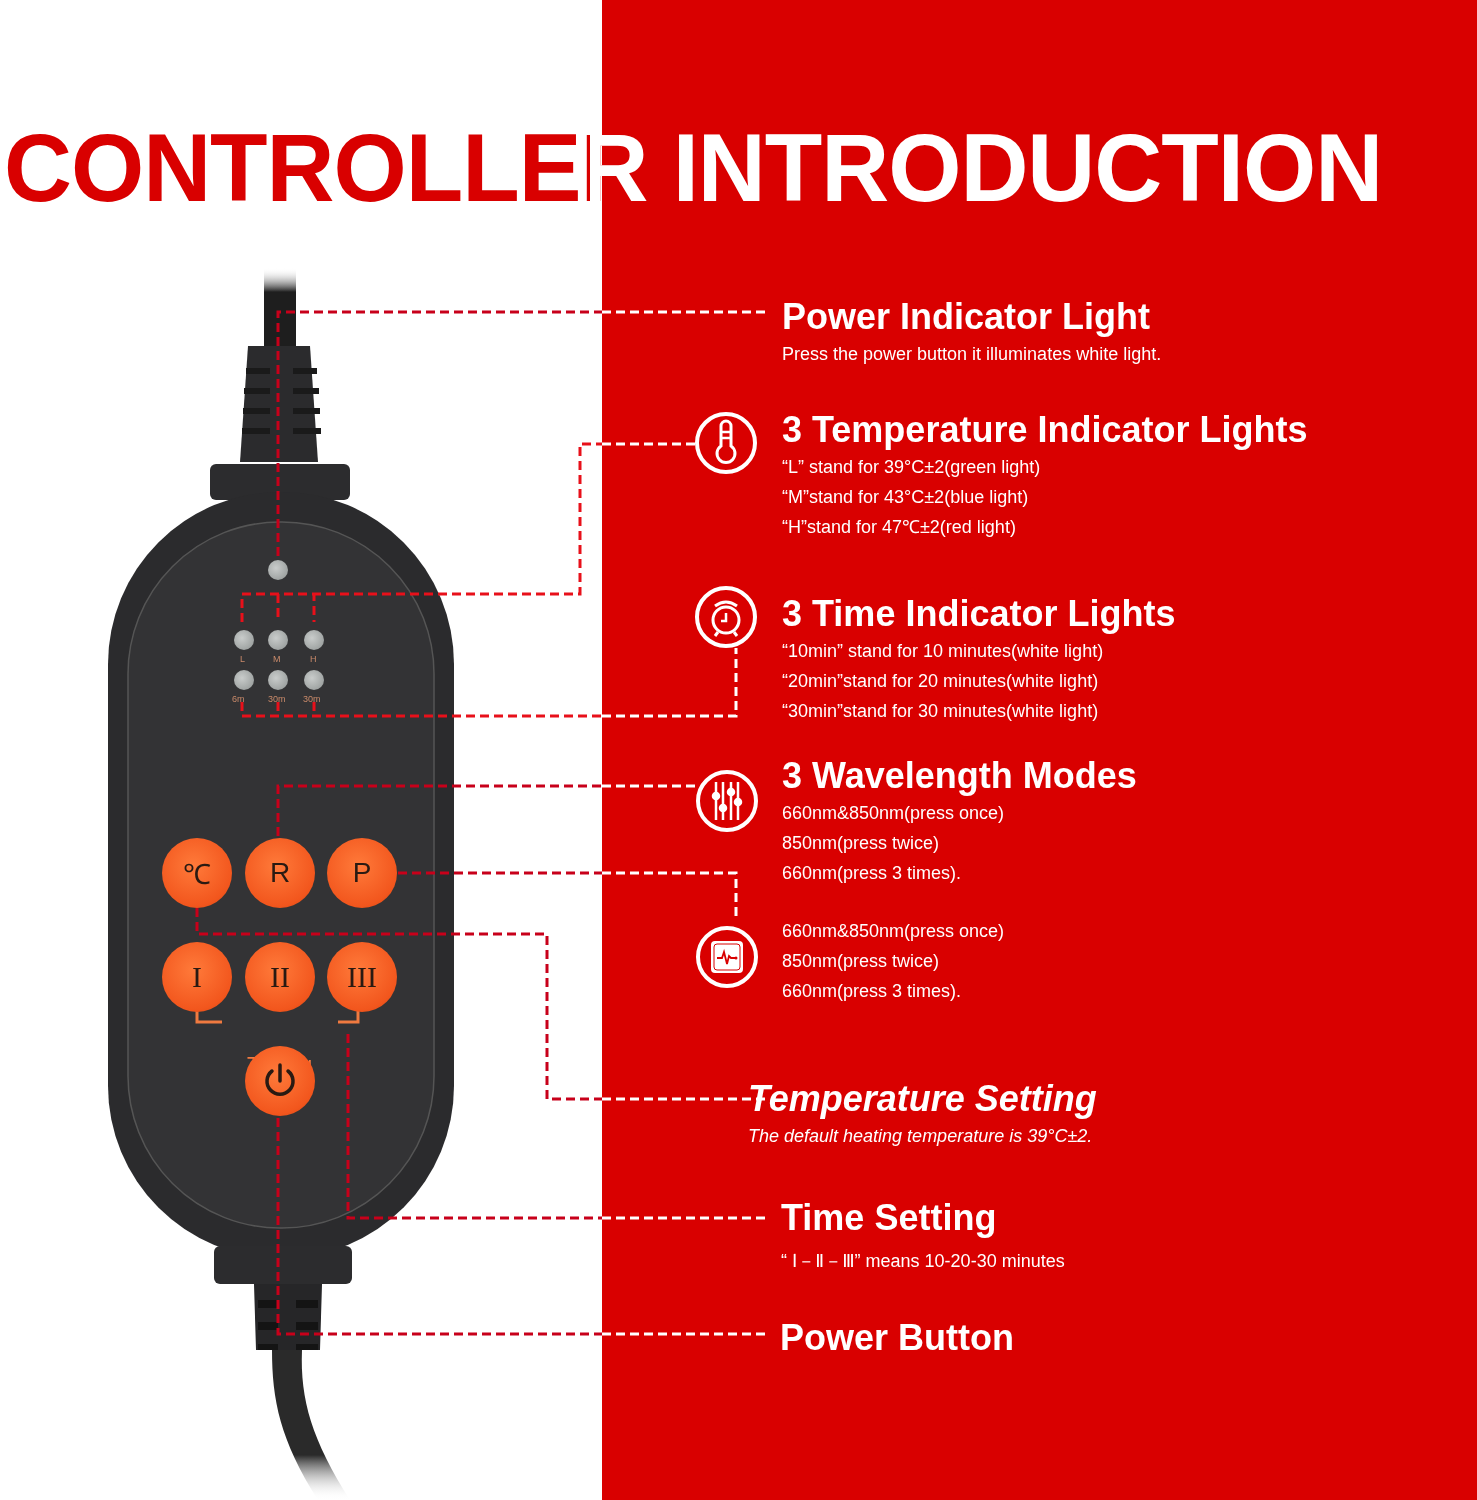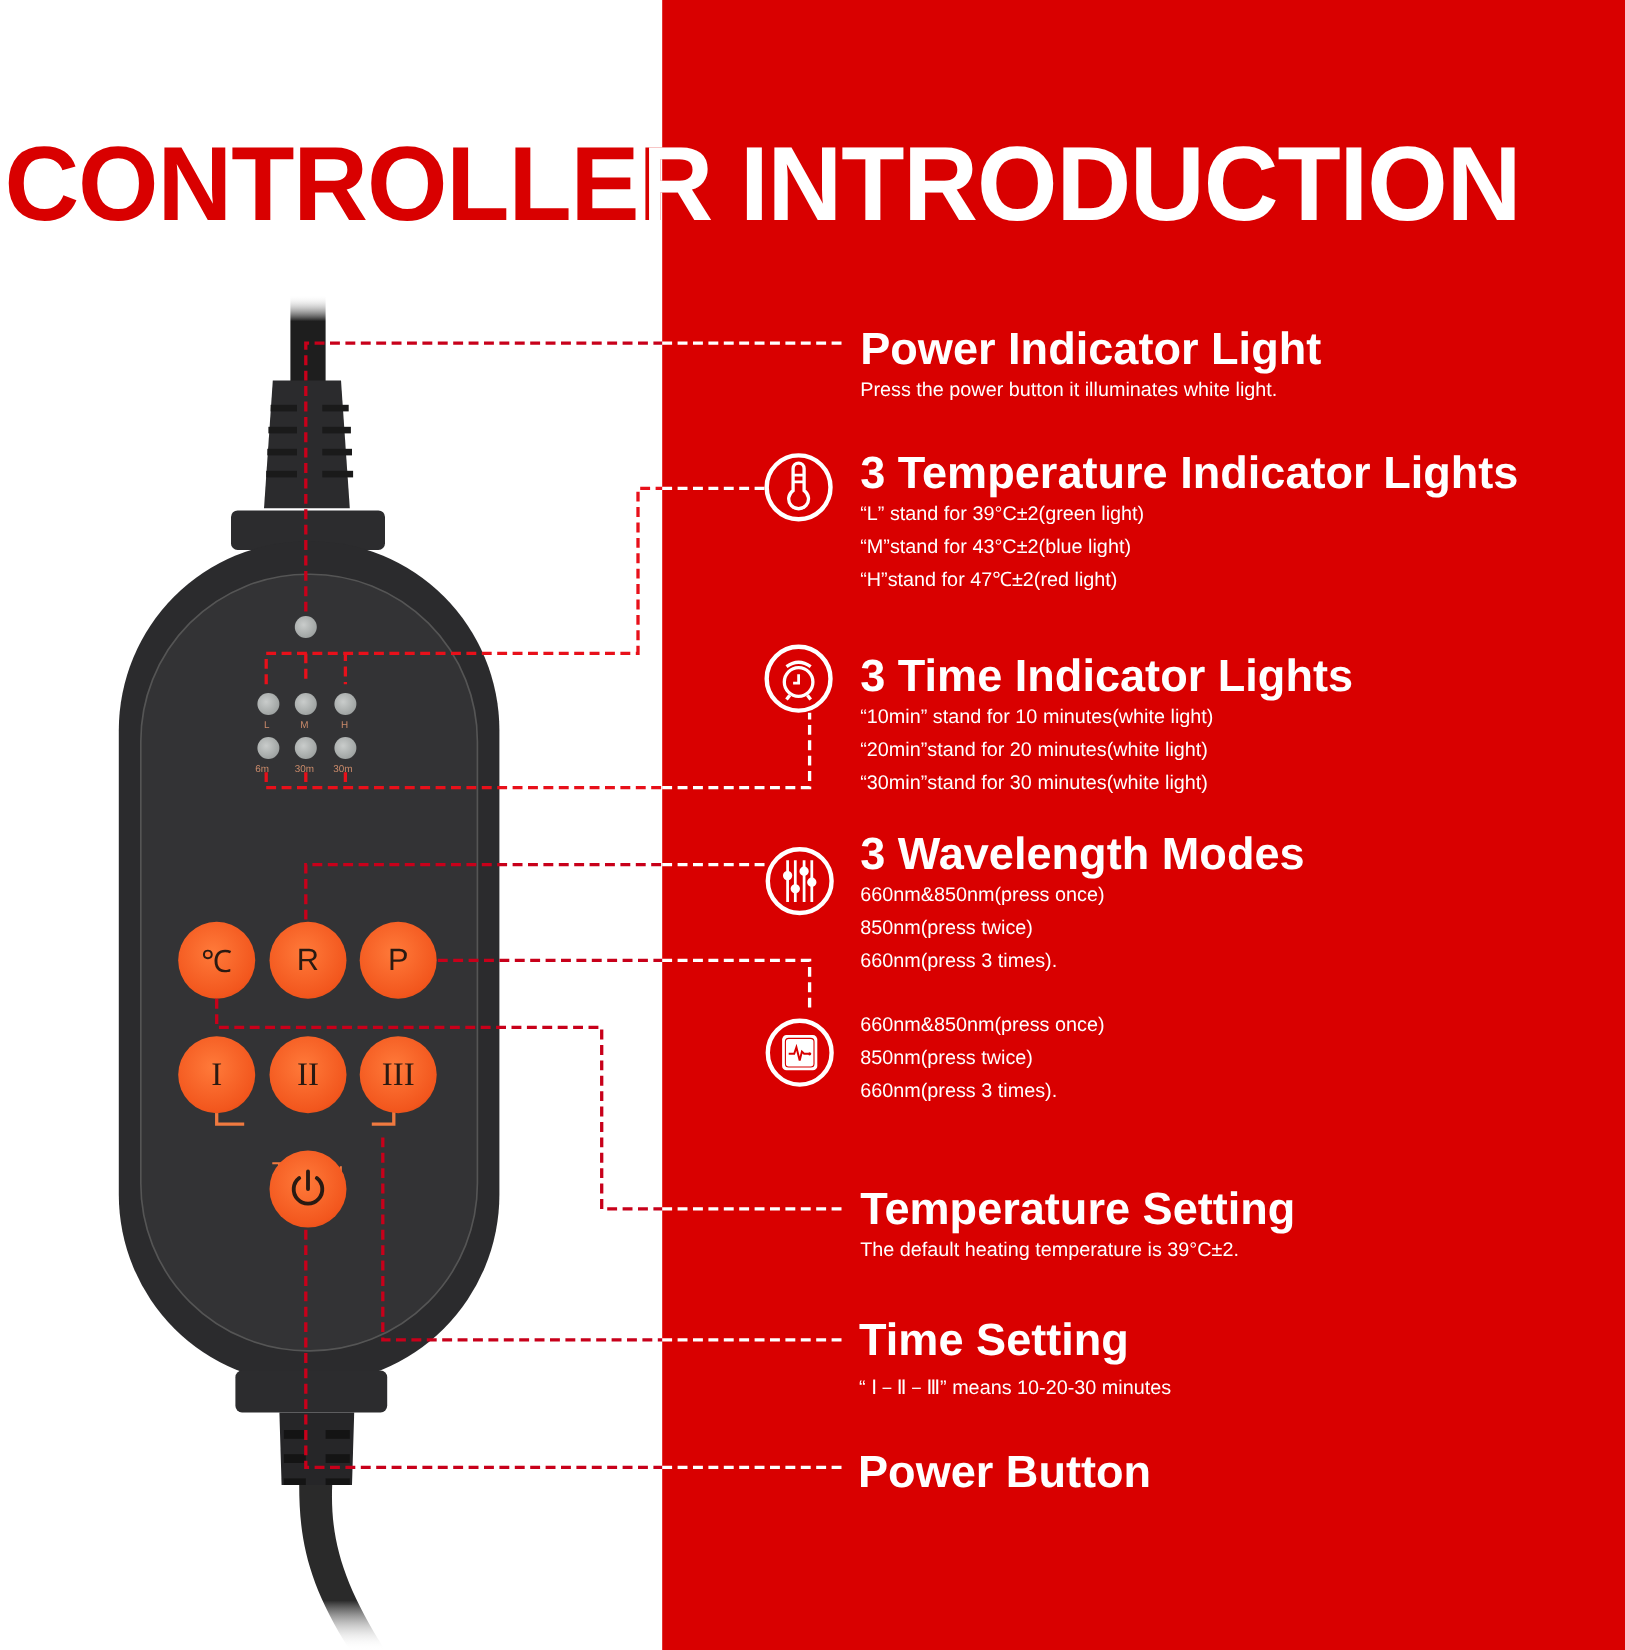--- a/index.html
+++ b/index.html
@@ -4,21 +4,21 @@
 <style>
   html,body{margin:0;padding:0;}
   body{width:1477px;height:1500px;position:relative;overflow:hidden;background:#ffffff;font-family:"Liberation Sans",sans-serif;}
   .red-panel{position:absolute;left:602px;top:0;width:875px;height:1500px;background:#d90000;}
   .title{position:absolute;left:0;top:118px;width:1273px;height:100px;}
   .title span{position:absolute;top:0;font-weight:bold;font-size:96px;letter-spacing:-1px;line-height:100px;white-space:nowrap;transform:scaleX(0.98);transform-origin:left;}
   .title .t-red{left:4px;color:#d90000;}
   .title .t-white{left:4px;color:#ffffff;clip-path:inset(0 0 0 598px);}
   svg.overlay{position:absolute;left:0;top:0;}
   .feature{position:absolute;color:#fff;}
-  .feature .ftitle{font-weight:bold;font-size:41px;line-height:44px;white-space:nowrap;}
+  .feature .ftitle{font-weight:bold;font-size:36px;line-height:44px;white-space:nowrap;}
   .feature .fline{font-size:18px;line-height:30px;white-space:nowrap;}
   .icon-circle{position:absolute;width:62px;height:62px;border:4px solid #fff;border-radius:50%;box-sizing:border-box;}
   .btn{position:absolute;width:70px;height:70px;border-radius:50%;background:radial-gradient(circle at 45% 40%,#ff7a3a,#f2561d 70%,#c8400e);color:#2a1a12;font-size:28px;display:flex;align-items:center;justify-content:center;font-family:"Liberation Sans",sans-serif;}
   .btn.roman{font-family:"Liberation Serif",serif;font-size:30px;}
   .led{position:absolute;width:20px;height:20px;border-radius:50%;background:radial-gradient(circle at 40% 40%,#c9cccb,#8e9392);}
   .ledlbl{position:absolute;color:#c98a6a;font-size:9px;}
   .timing{position:absolute;left:247px;top:1016px;color:#f07a40;font-size:22px;margin-top:36px;}
 </style>
 </head>
 <body>
@@ -197,21 +197,21 @@
   <div class="fline">850nm(press twice)</div>
   <div class="fline">660nm(press 3 times).</div>
 </div>
 
 <div class="feature" style="left:782px;top:916px;">
   <div class="fline">660nm&amp;850nm(press once)</div>
   <div class="fline">850nm(press twice)</div>
   <div class="fline">660nm(press 3 times).</div>
 </div>
 
-<div class="feature" style="left:782px;top:1077px;">
+<div class="feature" style="left:748px;top:1077px;font-style:italic;">
   <div class="ftitle">Temperature Setting</div>
   <div class="fline">The default heating temperature is 39°C±2.</div>
 </div>
 
 <div class="feature" style="left:781px;top:1196px;">
   <div class="ftitle">Time Setting</div>
   <div class="fline" style="margin-top:6px;">“ Ⅰ－Ⅱ－Ⅲ” means 10-20-30 minutes</div>
 </div>
 
 <div class="feature" style="left:780px;top:1316px;">

